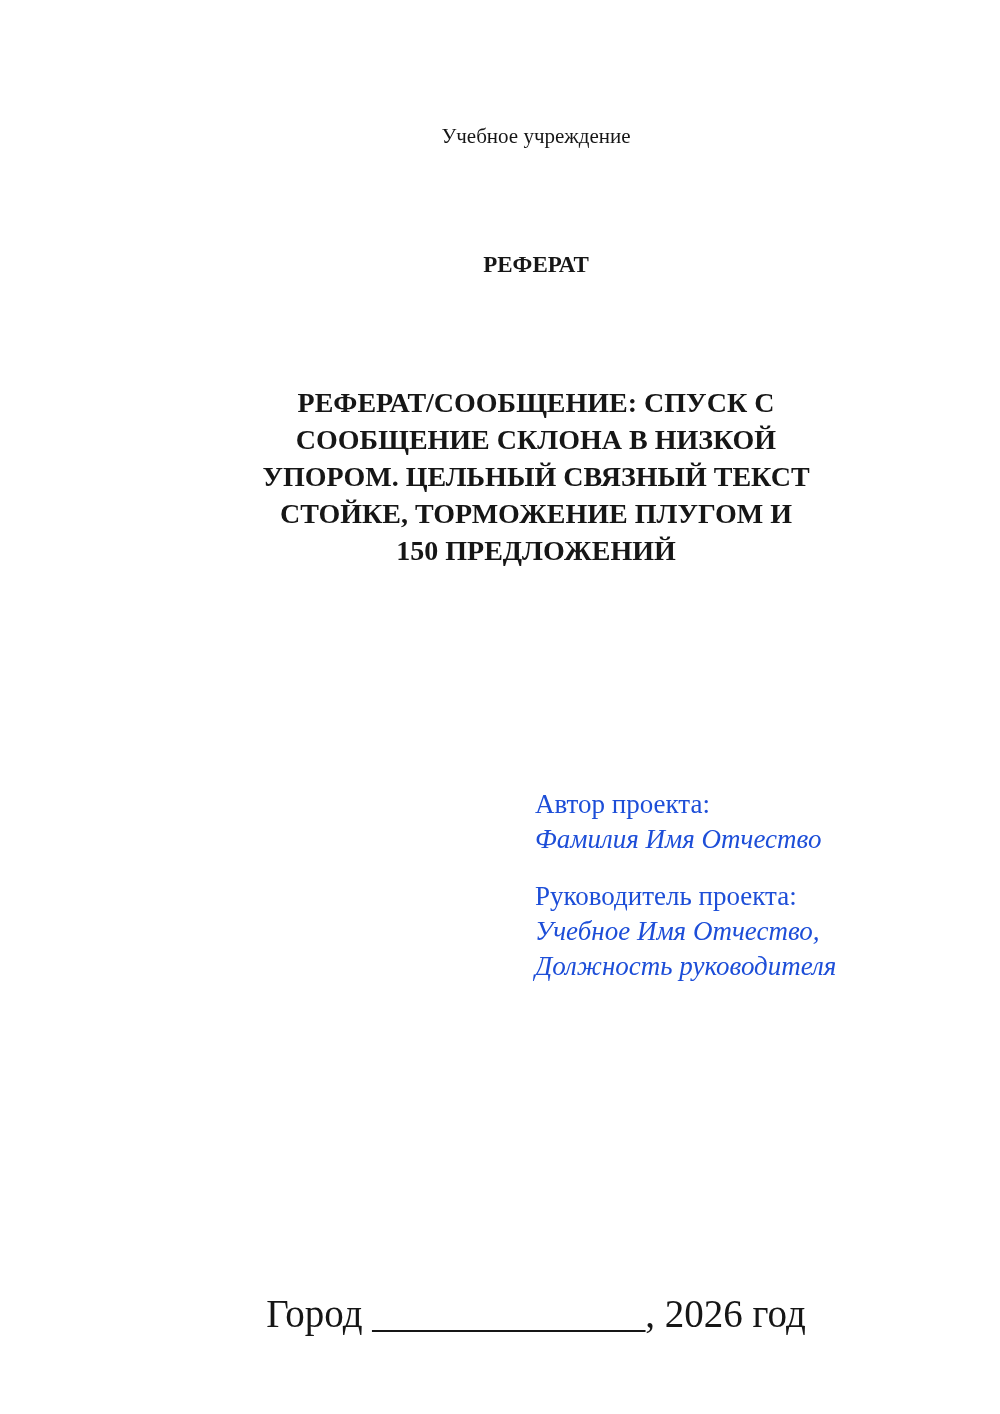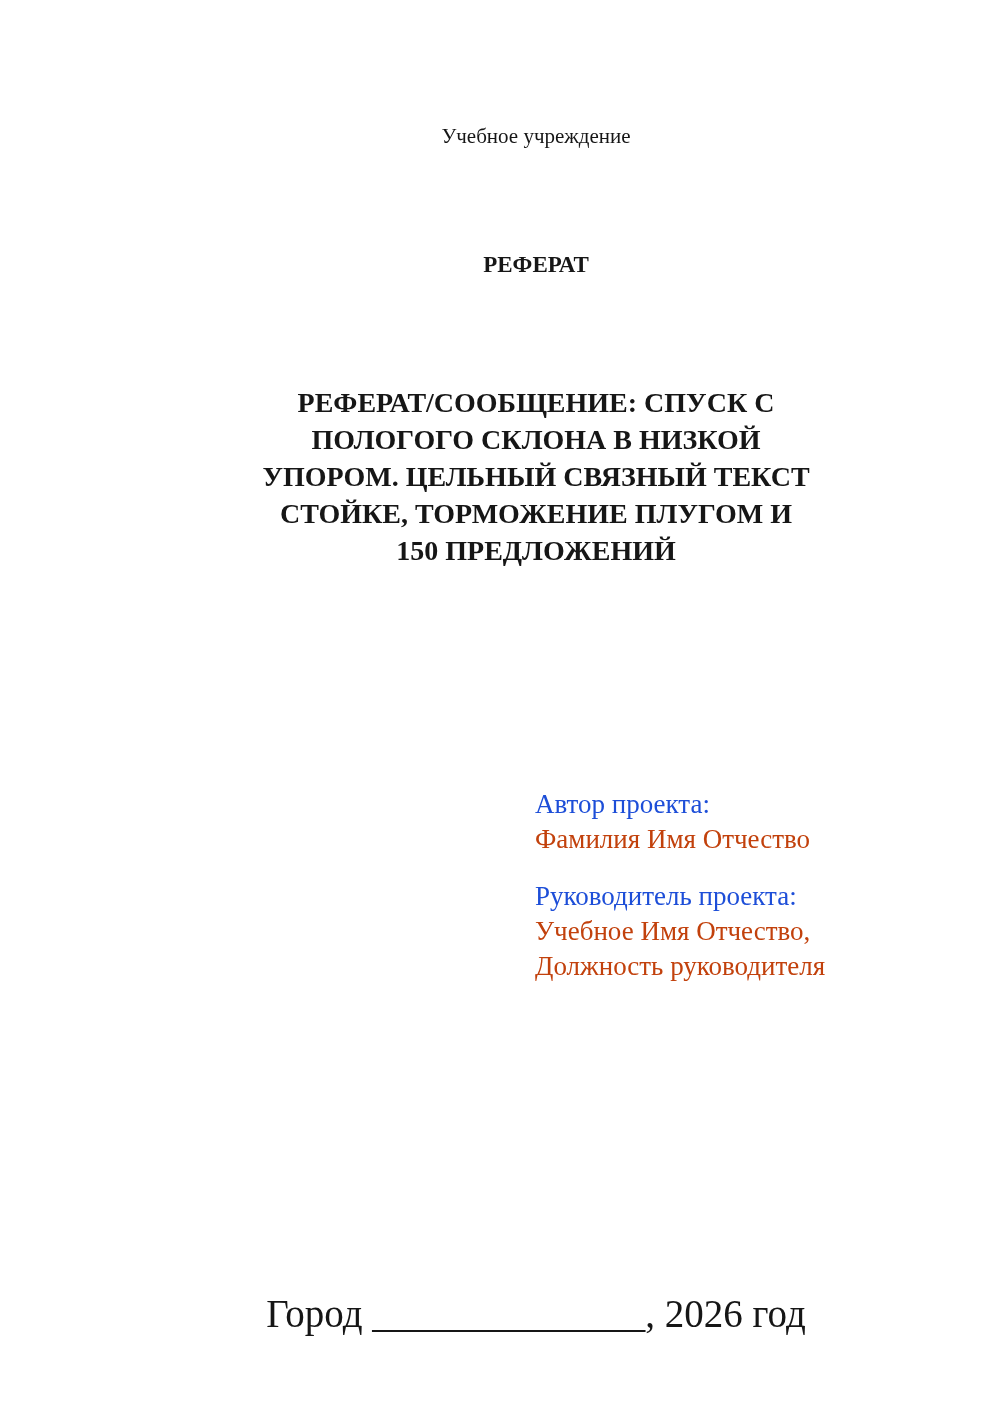--- a/index.html
+++ b/index.html
@@ -55,39 +55,40 @@
     font-size: 27px;
     line-height: 35px;
   }
   .credit-group-supervisor {
     margin-top: 22px;
   }
   .credit-label {
     color: #1d4ed8;
   }
   .credit-placeholder {
-    color: #c2410c;
+    color: #1d4ed8;
+    font-style: italic;
   }
   .city-year {
     top: 1291px;
     font-size: 39px;
   }
 </style>
 </head>
 <body>
 
 <div class="page">
 
   <div class="centered-line institution">Учебное учреждение</div>
 
   <div class="centered-line doc-type">РЕФЕРАТ</div>
 
   <div class="title-block">
     <div class="title-line">РЕФЕРАТ/СООБЩЕНИЕ: СПУСК С</div>
-    <div class="title-line">ПОЛОГОГО СКЛОНА В НИЗКОЙ</div>
+    <div class="title-line">СООБЩЕНИЕ СКЛОНА В НИЗКОЙ</div>
     <div class="title-line">УПОРОМ. ЦЕЛЬНЫЙ СВЯЗНЫЙ ТЕКСТ</div>
     <div class="title-line">СТОЙКЕ, ТОРМОЖЕНИЕ ПЛУГОМ И</div>
     <div class="title-line">150 ПРЕДЛОЖЕНИЙ</div>
   </div>
 
   <div class="credits-block">
     <div class="credit-group">
       <div class="credit-label">Автор проекта:</div>
       <div class="credit-placeholder">Фамилия Имя Отчество</div>
     </div>

